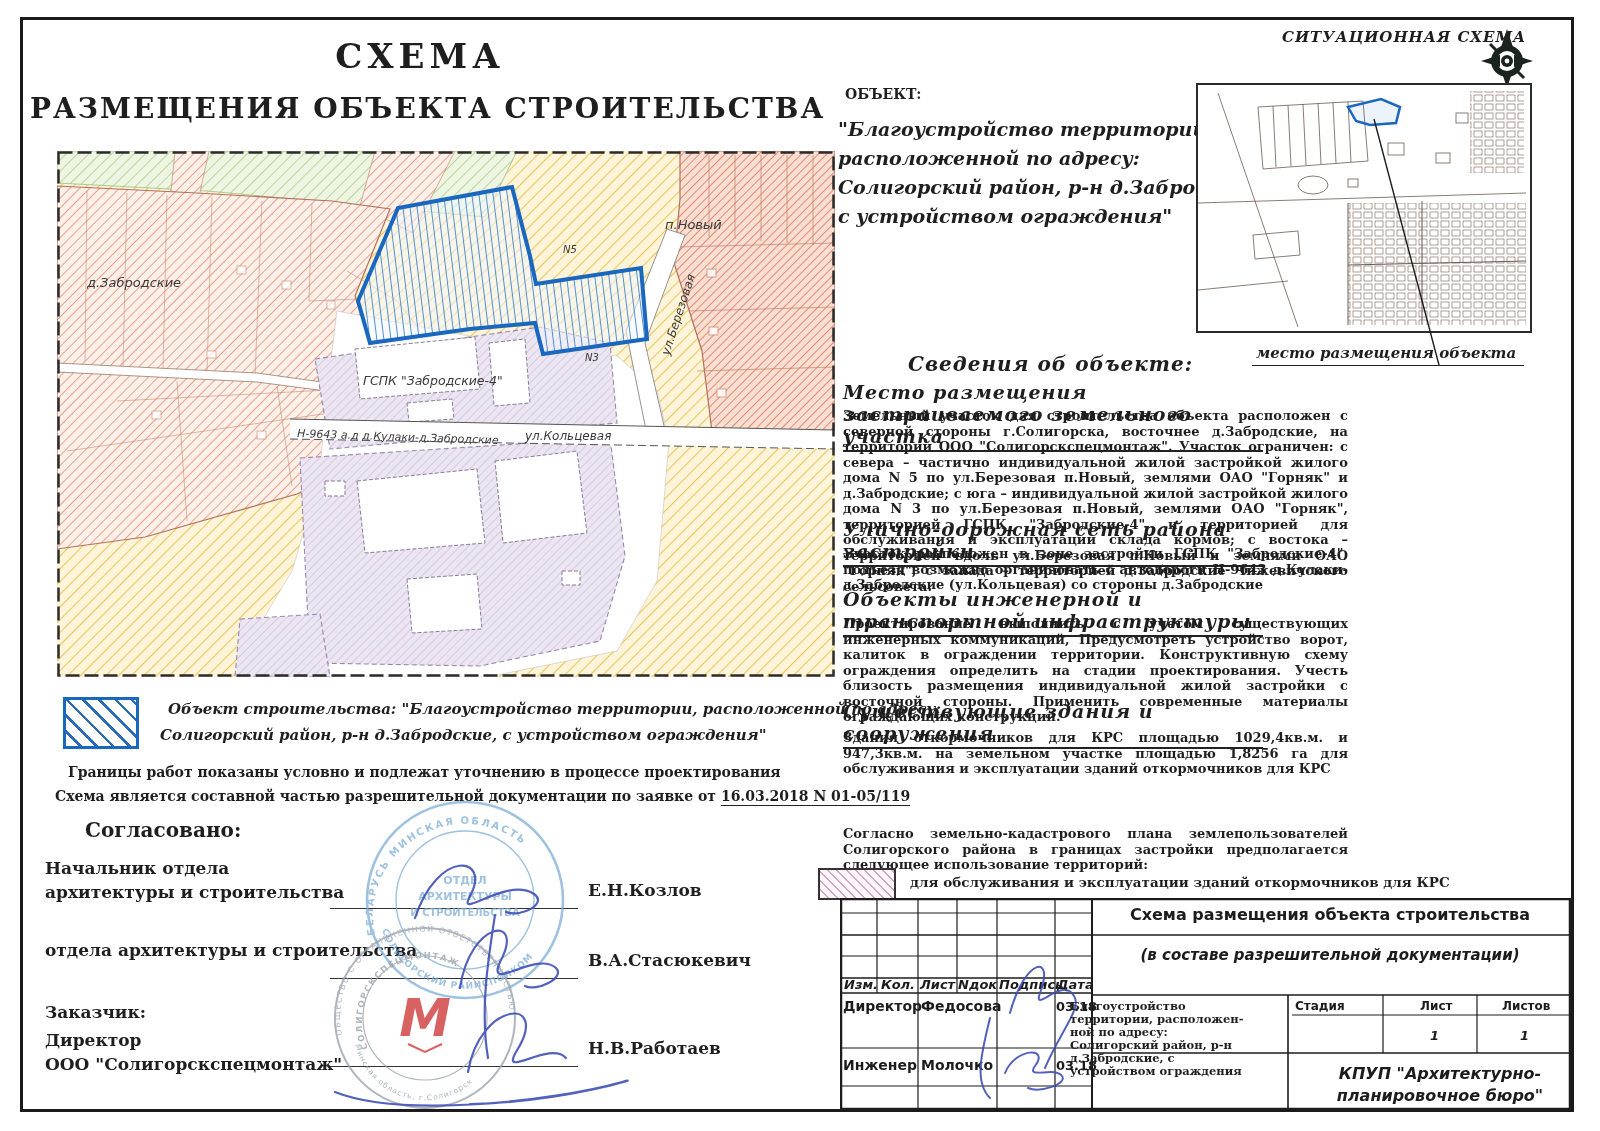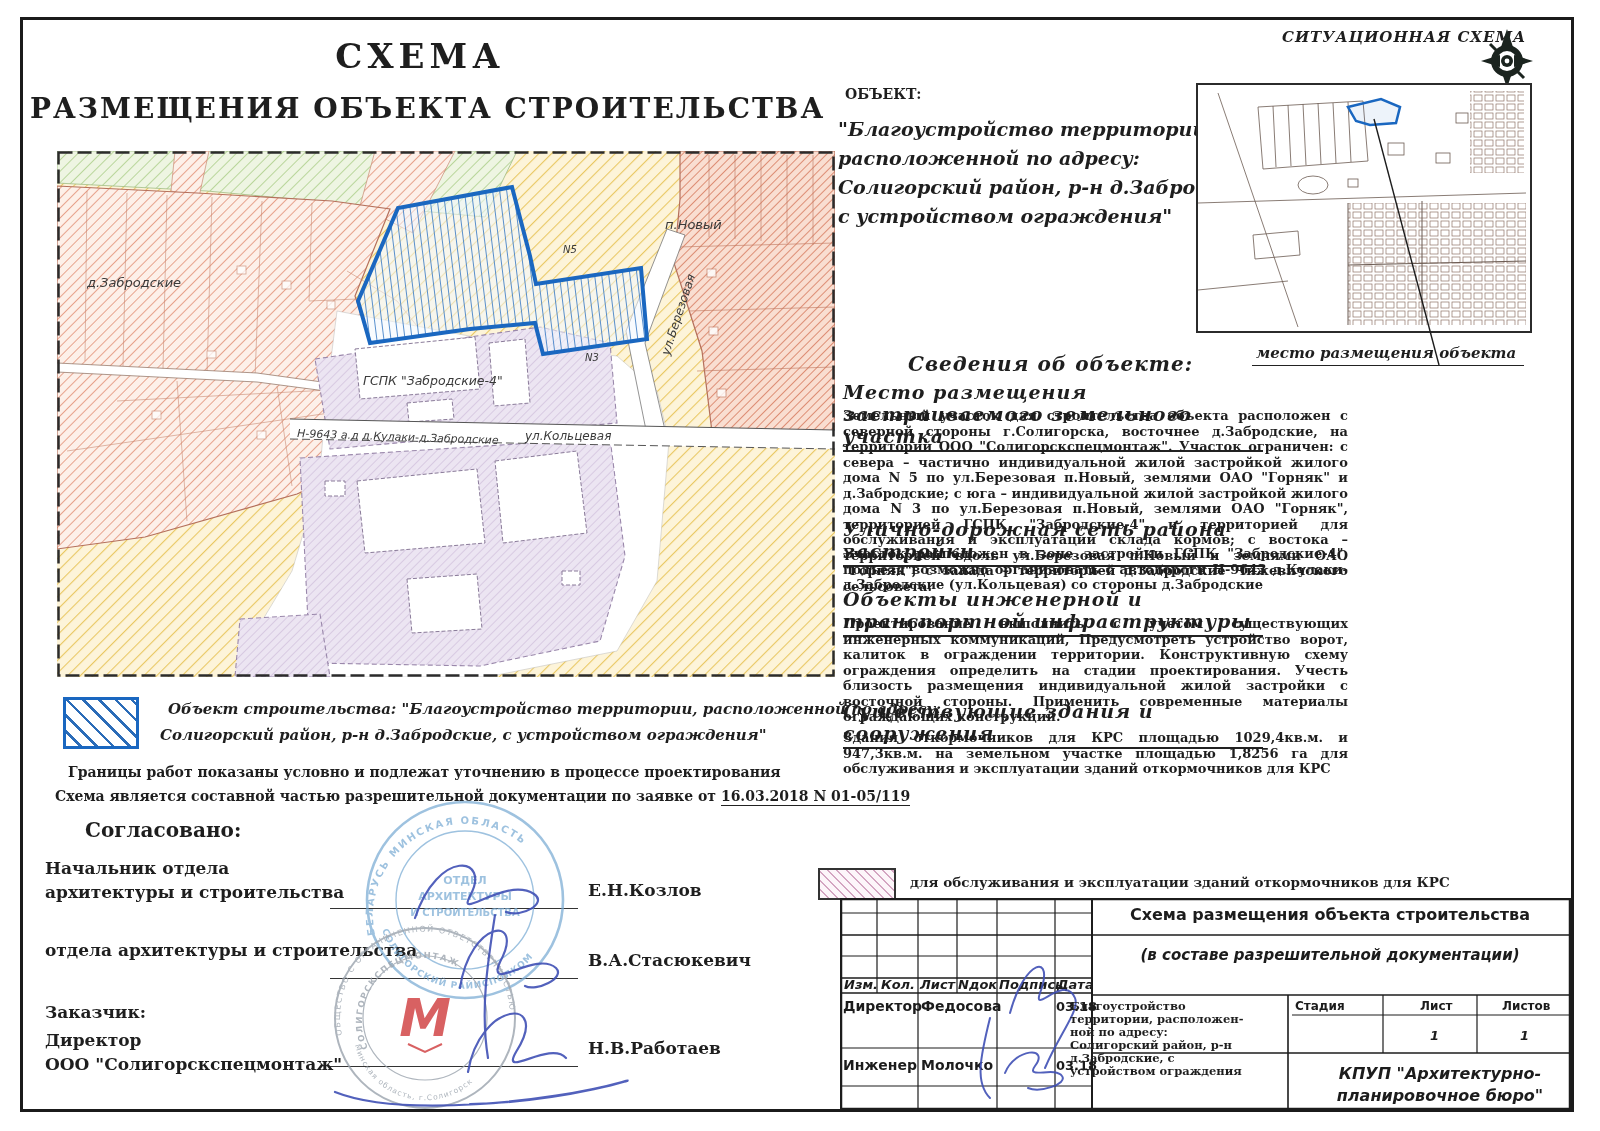--- a/index.html
+++ b/index.html
@@ -310,20 +310,21 @@
 
   <div class="sec-h" style="top:518px;">Улично-дорожная сеть района застройки</div>
   <div class="sec-b" style="top:546px;">Участок расположен в зоне застройки ГСПК "Забродские-4", подъезд возможно организовать с автодороги Н-9643 д.Кулаки-д.Забродские (ул.Кольцевая) со стороны д.Забродские</div>
 
   <div class="sec-h" style="top:588px;">Объекты инженерной и транспортной инфраструктуры</div>
   <div class="sec-b" style="top:616px;">Проектирование выполнить с учетом существующих инженерных коммуникаций, Предусмотреть устройство ворот, калиток в ограждении территории. Конструктивную схему ограждения определить на стадии проектирования. Учесть близость размещения индивидуальной жилой застройки с восточной стороны. Применить современные материалы ограждающих конструкций.</div>
 
   <div class="sec-h" style="top:700px;">Существующие здания и сооружения</div>
   <div class="sec-b" style="top:730px;">Здания откормочников для КРС площадью 1029,4кв.м. и 947,3кв.м. на земельном участке площадью 1,8256 га для обслуживания и эксплуатации зданий откормочников для КРС</div>
 
+  <div class="sec-b" style="top:826px;">Согласно  земельно-кадастрового плана землепользователей Солигорского района в границах застройки предполагается следующее использование территорий:</div>
 
   <div class="sw-pink"></div>
   <div class="t b" style="left:910px;top:874px;font-size:13.5px;">для обслуживания и эксплуатации зданий откормочников для КРС</div>
 
   <svg style="position:absolute;left:840px;top:898px;" width="731" height="212" viewBox="0 0 731 212">
     <g stroke="#1c1c1c" fill="none">
       <rect x="1" y="1" width="729" height="210" stroke-width="2.5"></rect>
 
       <line x1="1" y1="15" x2="252" y2="15" stroke-width="1"></line>
       <line x1="1" y1="37" x2="730" y2="37" stroke-width="1.6"></line>

